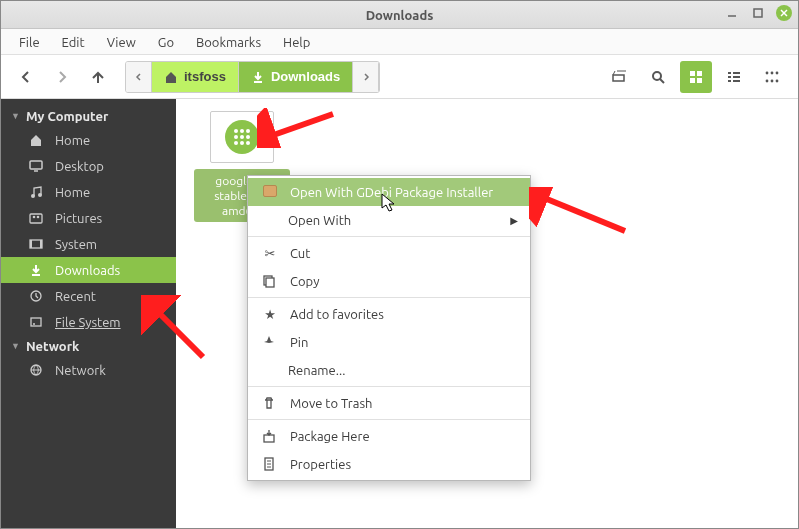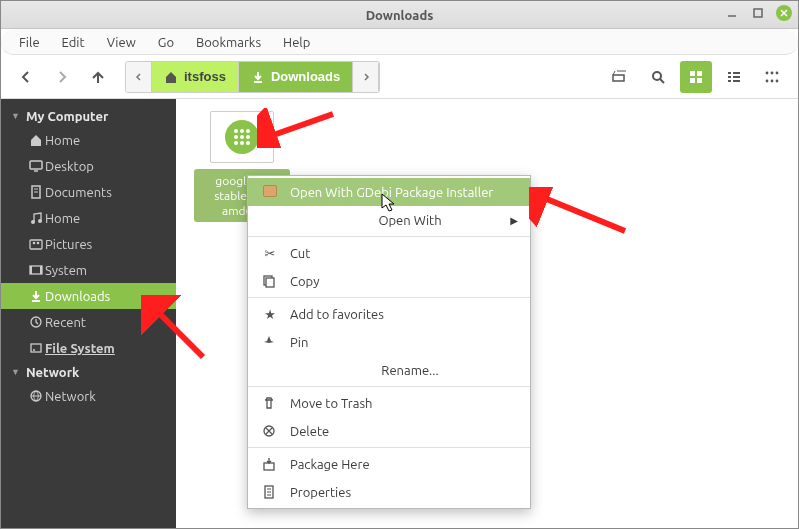--- a/index.html
+++ b/index.html
@@ -4,52 +4,52 @@
 <style>
   * { box-sizing: border-box; margin: 0; padding: 0; }
   body { font-family: Ubuntu, "Segoe UI", sans-serif; font-size: 13px; color: #3c3c3c; background: #fff; width: 799px; height: 529px; overflow: hidden; border: 1px solid #888; position: relative; }
   
   .titlebar { height: 28px; background: linear-gradient(#e8e8e8,#dcdcdc); display: flex; align-items: center; justify-content: center; position: relative; border-bottom: 1px solid #c5c5c5; }
   .titlebar-title { font-weight: bold; color: #555; }
   .window-controls { position: absolute; right: 6px; top: 4px; display: flex; gap: 10px; align-items: center; }
   .win-btn { width: 16px; height: 16px; display: flex; align-items: center; justify-content: center; color: #666; cursor: pointer; }
   .win-close { width: 16px; height: 16px; border-radius: 50%; background: #8bc34a; display: flex; align-items: center; justify-content: center; color: #fff; font-size: 10px; }
   
-  .menubar { height: 26px; display: flex; align-items: center; gap: 2px; padding: 0 8px; border-bottom: 1px solid #e0e0e0; background:#fafafa;border-radius:13px; }
+  .menubar { height: 26px; display: flex; align-items: center; gap: 2px; padding: 0 8px; border-bottom: 1px solid #e0e0e0; background:#fafafa; }
   .menu-item { padding: 3px 10px; cursor: pointer; color:#444; border-radius:3px; }
   
   .toolbar { height: 44px; display: flex; align-items: center; padding: 0 10px; gap: 6px; border-bottom: 1px solid #dcdcdc; background:#fff; }
   .tb-btn { width: 30px; height: 30px; display: flex; align-items: center; justify-content: center; color: #555; cursor: pointer; border-radius:3px; }
   .pathbar { display: flex; border: 1px solid #ccc; border-radius: 3px; height: 32px; overflow: hidden; margin-left:6px; }
   .pathbar button { border: none; background: #bef264; padding: 0 12px; display: flex; align-items: center; gap: 6px; border-right: 1px solid #ccc; cursor: pointer; font-size: 13px; color:#444; font-weight:bold; }
   .pathbar .seg-arrow { width: 26px; justify-content: center; background:#f5f5f5; color:#777; font-weight:normal; padding:0; }
   .pathbar .seg-active { background: #8bc34a; color: #fff; }
   .toolbar-spacer { flex: 1; }
   .view-btn { width: 32px; height: 32px; display:flex; align-items:center; justify-content:center; border-radius:3px; color:#555; cursor:pointer; }
   .view-btn.active { background: #8bc34a; color: #fff; }
   
   .main { display: flex; height: calc(529px - 28px - 26px - 44px - 2px); }
   .sidebar { width: 175px; background: #3a3a3a; color: #d0d0d0; overflow-y:auto; padding-top:6px; }
   .side-header { display:flex; align-items:center; gap:6px; padding: 4px 10px; font-weight:bold; color:#e6e6e6; font-size:13px; }
   .side-header .tri { font-size:9px; color:#999; }
-  .side-item { display: flex; align-items: center; padding: 5px 10px 5px 28px; cursor: pointer; height:26px; }
+  .side-item { display: flex; align-items: center; gap: 10px; padding: 5px 10px 5px 28px; cursor: pointer; height:26px; }
   .side-item.active { background: #8bc34a; color: #fff; }
   .side-item .icon { width: 16px; text-align:center; }
-  .side-item.fsys span:last-child { text-decoration: underline; font-weight: bold; }
+  .side-item.fsys span:last-child { text-decoration: underline; }
   
   .content { flex:1; background:#fff; position:relative; padding:18px; }
   .file-tile { width: 96px; text-align:center; position:absolute; left:18px; top:12px; }
   .file-icon-wrap { width:64px; height:52px; margin:0 auto; border:1px solid #ccc; background:#fff; display:flex; align-items:center; justify-content:center; border-radius:2px; }
   .app-circle { width:34px; height:34px; border-radius:50%; background:#8bc34a; display:flex; align-items:center; justify-content:center; }
   .app-circle span { width:4px; height:4px; background:#fff; border-radius:50%; margin:1px; box-shadow: 6px 0 #fff, -6px 0 #fff, 0 6px #fff, 0 -6px #fff, 6px 6px #fff, -6px -6px #fff, 6px -6px #fff, -6px 6px #fff; }
   .file-label { background:#9ac06e; color:#fff; font-size:12px; padding:4px 2px; border-radius:3px; margin-top:6px; line-height:1.25; word-break:break-all; }
   
   .context-menu { position:absolute; left:246px; top:174px; width:284px; background:#fff; border:1px solid #b8b8b8; box-shadow:0 4px 12px rgba(0,0,0,0.25); padding:2px 0; z-index:10; }
   .cm-item { display:flex; align-items:center; gap:12px; padding:6px 14px; cursor:pointer; position:relative; height:28px; }
-  .cm-item.indent { padding-left:56px;justify-content:center; }
+  .cm-item.indent { padding-left:40px; }
   .cm-item.highlighted { background:#a2c97a; color:#fff; }
   .cm-item .icon { width:16px; text-align:center; color:#555; }
   .cm-item.highlighted .icon { color:#fff; }
   .cm-sep { height:1px; background:#e0e0e0; margin:2px 0; }
   .cm-item .sub { position:absolute; right:12px; font-size:10px; }
   .pkg-icon { width:14px; height:12px; background:#d9a76a; border:1px solid #b58850; border-radius:2px; display:inline-block; }
   
   .cursor { position:absolute; left:380px; top:192px; z-index:20; }
   
   .arrow-ann { position:absolute; z-index:15; }
@@ -197,30 +197,20 @@
           <svg width="14" height="14">
             <rect x="1" y="2" width="12" height="8" rx="1" fill="none" stroke="#ccc" stroke-width="1.5"></rect>
             <line x1="5" y1="12" x2="9" y2="12" stroke="#ccc" stroke-width="1.5"></line>
           </svg>
         </span>
         <span>Desktop</span>
       </div>
     <div class="side-item">
         <span class="icon">
           <svg width="14" height="14">
-            <rect x="3" y="1" width="8" height="12" fill="none" stroke="#ccc" stroke-width="1.5"></rect>
-            <line x1="5" y1="4" x2="9" y2="4" stroke="#ccc"></line>
-            <line x1="5" y1="7" x2="9" y2="7" stroke="#ccc"></line>
-          </svg>
-        </span>
-        <span>Documents</span>
-      </div>
-    <div class="side-item">
-        <span class="icon">
-          <svg width="14" height="14">
             <path d="M5 11 V3 L12 2 V10" fill="none" stroke="#ccc" stroke-width="1.3"></path>
             <circle cx="4" cy="11" r="2" fill="#ccc"></circle>
             <circle cx="11" cy="10" r="2" fill="#ccc"></circle>
           </svg>
         </span>
         <span>Home</span>
       </div>
     <div class="side-item">
         <span class="icon">
           <svg width="14" height="14">
@@ -338,30 +328,20 @@
     <span>Rename...</span>
   </div>
   <div class="cm-sep"></div>
   <div class="cm-item">
     <span class="icon">
         <svg width="14" height="14">
           <path d="M3 4 H11 M5 4 V12 H9 V4 M4 4 L5 2 H9 L10 4" fill="none" stroke="#555" stroke-width="1.3"></path>
         </svg>
       </span>
     <span>Move to Trash</span>
-  </div>
-  <div class="cm-item">
-    <span class="icon">
-        <svg width="14" height="14">
-          <circle cx="7" cy="7" r="5" fill="none" stroke="#555" stroke-width="1.3"></circle>
-          <line x1="4" y1="4" x2="10" y2="10" stroke="#555" stroke-width="1.3"></line>
-          <line x1="10" y1="4" x2="4" y2="10" stroke="#555" stroke-width="1.3"></line>
-        </svg>
-      </span>
-    <span>Delete</span>
   </div>
   <div class="cm-sep"></div>
   <div class="cm-item">
     <span class="icon">
         <svg width="14" height="14">
           <rect x="2" y="6" width="10" height="7" fill="none" stroke="#555" stroke-width="1.3"></rect>
           <path d="M7 1 V6 M5 4 L7 6 L9 4" fill="none" stroke="#555" stroke-width="1.3"></path>
         </svg>
       </span>
     <span>Package Here</span>

